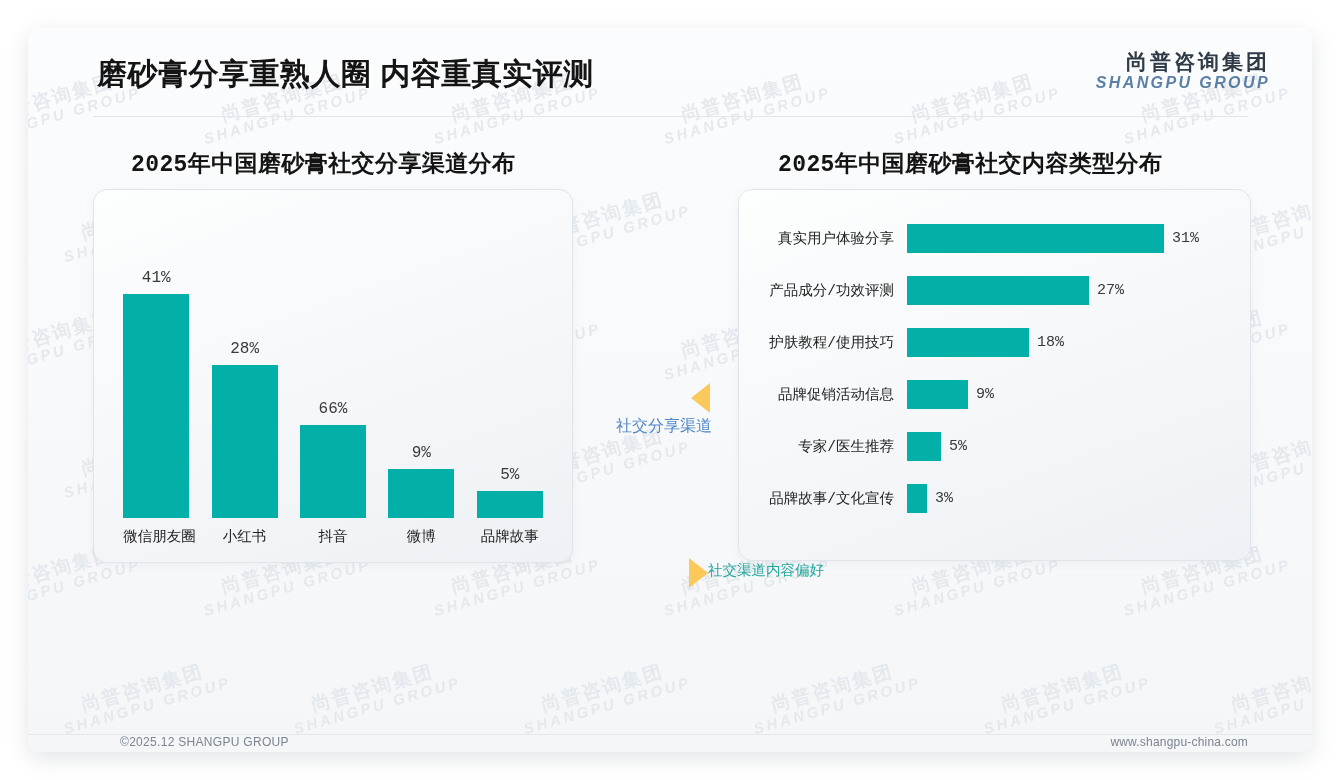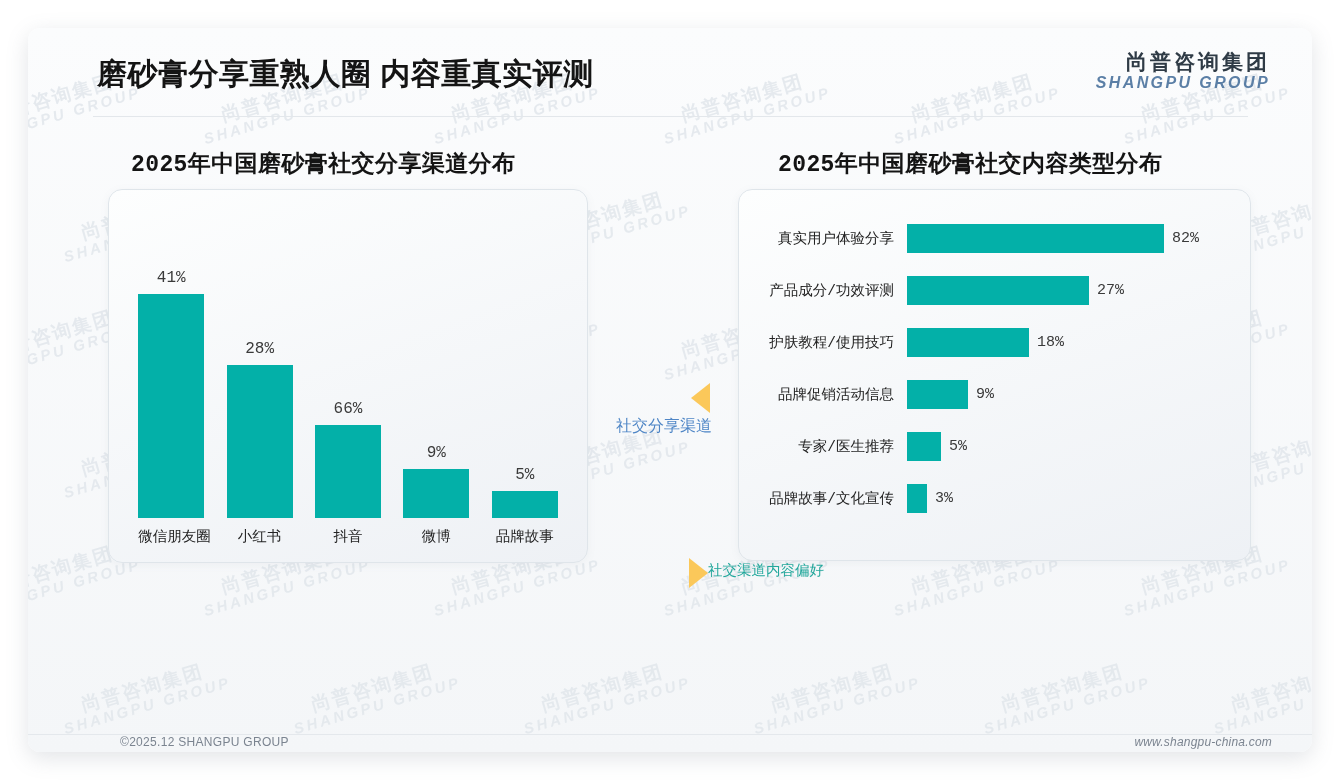--- a/index.html
+++ b/index.html
@@ -59,21 +59,21 @@
 
   .card{
     position:relative;
     background:linear-gradient(160deg,#fdfefe 0%,#eef1f5 100%);
     border:1px solid #dfe5ea;
     border-radius:14px;
     box-shadow:0 2px 8px rgba(120,130,145,.07);
   }
 
   
-  .vcard{margin-left:15px;width:478px;height:372px;}
+  .vcard{width:478px;height:372px;}
   .vplot{
     position:absolute;left:0;right:0;bottom:44px;height:294px;
     display:flex;align-items:flex-end;justify-content:space-around;
     padding:0 18px;box-sizing:border-box;
   }
   .vcol{width:66px;display:flex;flex-direction:column;align-items:center;}
   .vval{font-size:16px;color:#3a3a3a;margin-bottom:7px;}
   .vbar{width:100%;background:#03b0a8;}
   .vaxis{
     position:absolute;left:0;right:0;bottom:4px;height:44px;
@@ -114,21 +114,21 @@
   
   .footnote{
     position:absolute;left:110px;top:686px;z-index:3;
     font-size:12px;color:#7b8490;letter-spacing:.2px;
   }
   .footer-rule{position:absolute;left:0;top:706px;width:100%;height:1px;background:#e4e8ec;z-index:3;}
   .footer{
     position:absolute;left:0;top:707px;width:100%;height:17px;z-index:3;
   }
   .foot-left{position:absolute;left:48px;top:0;font-size:12px;color:#7b8490;letter-spacing:.3px;margin-left:44px;}
-  .foot-right{position:absolute;right:40px;top:0;font-size:12px;color:#7b8490;letter-spacing:.2px;font-style:italic;}
+  .foot-right{position:absolute;right:64px;top:0;font-size:12px;color:#7b8490;letter-spacing:.2px;}
 </style>
 </head>
 <body>
 
 <div class="slide">
 
   <div class="wm-layer" id="wm-layer">
       <div class="wm" style="left: -60px; top: 60px;">
         <span class="wm-cn">尚普咨询集团</span>
         <span class="wm-en">SHANGPU GROUP</span>
@@ -319,21 +319,21 @@
     </div>
   </div>
 
   <div class="panel panel-right">
     <div class="panel-title">2025年中国磨砂膏社交内容类型分布</div>
     <div class="card hcard">
       <div id="hplot">
           <div class="hrow">
             <div class="hlabel">真实用户体验分享</div>
             <div class="hbar" style="width: 257px; background: rgb(3, 176, 168);"></div>
-            <div class="hval">82%</div>
+            <div class="hval">31%</div>
           </div>
           <div class="hrow">
             <div class="hlabel">产品成分/功效评测</div>
             <div class="hbar" style="width: 182px; background: rgb(3, 176, 168);"></div>
             <div class="hval">27%</div>
           </div>
           <div class="hrow">
             <div class="hlabel">护肤教程/使用技巧</div>
             <div class="hbar" style="width: 122px; background: rgb(3, 176, 168);"></div>
             <div class="hval">18%</div>

